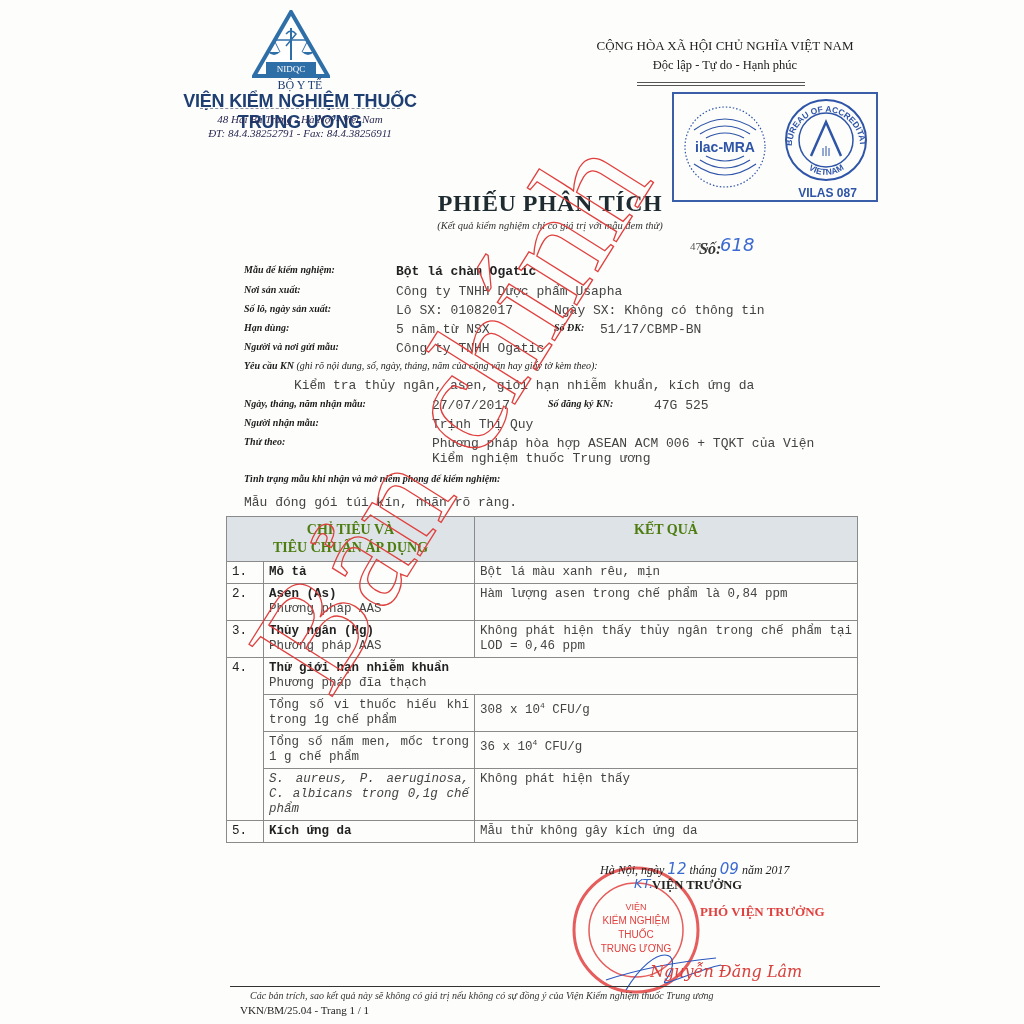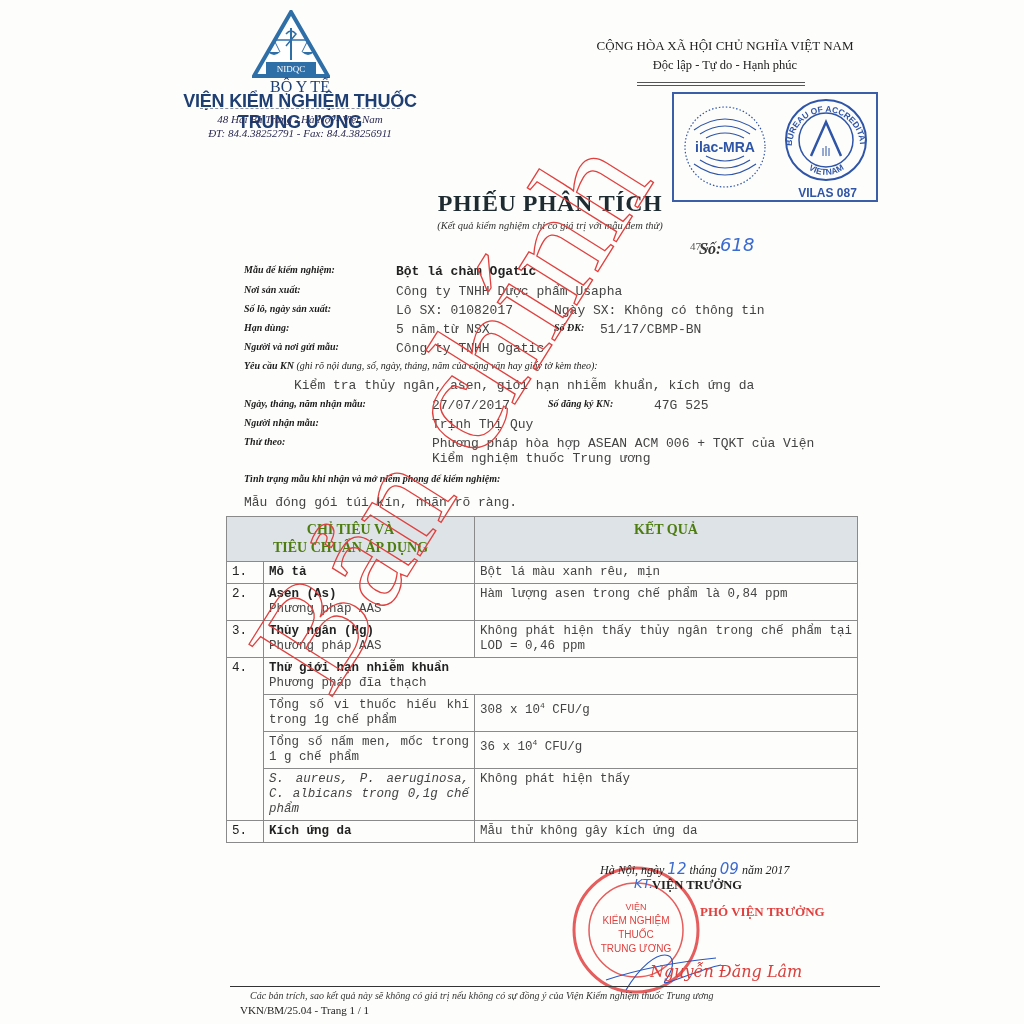--- a/index.html
+++ b/index.html
@@ -2,21 +2,21 @@
 <html><head>
 <meta charset="utf-8">
 <style>
   html, body { margin:0; padding:0; }
   body { width:1024px; height:1024px; background:#fdfdfb; position:relative; overflow:hidden; font-family:"Liberation Serif", serif; color:#1a1a1a; }
   .abs { position:absolute; }
   .sans { font-family:"Liberation Sans", sans-serif; }
 
   
   .logo { left:252px; top:10px; width:78px; height:68px; }
-  .org-boyte { left:170px; top:78px; width:260px; text-align:center; font-size:16px; color:#1f3f73; }
+  .org-boyte { left:170px; top:78px; width:260px; text-align:center; font-size:12px; color:#1f3f73; }
   .org-name { left:170px; top:91px; width:260px; text-align:center; font-size:18px; font-weight:bold; color:#1f3f73; font-family:"Liberation Sans", sans-serif; letter-spacing:-0.2px; }
   .org-dots { left:200px; top:108px; width:200px; border-top:1px dashed #8a8fa0; }
   .org-addr { left:170px; top:113px; width:260px; text-align:center; font-size:11px; font-style:italic; color:#2a2a55; }
   .org-phone { left:170px; top:127px; width:260px; text-align:center; font-size:11px; font-style:italic; color:#2a2a55; }
 
   
   .nation { left:560px; top:38px; width:330px; text-align:center; font-size:13px; color:#222; }
   .motto { left:560px; top:58px; width:330px; text-align:center; font-size:12.5px; color:#222; }
   .motto-line1 { left:637px; top:82px; width:168px; border-top:1px solid #555; }
   .motto-line2 { left:637px; top:85px; width:168px; border-top:1px solid #555; }

